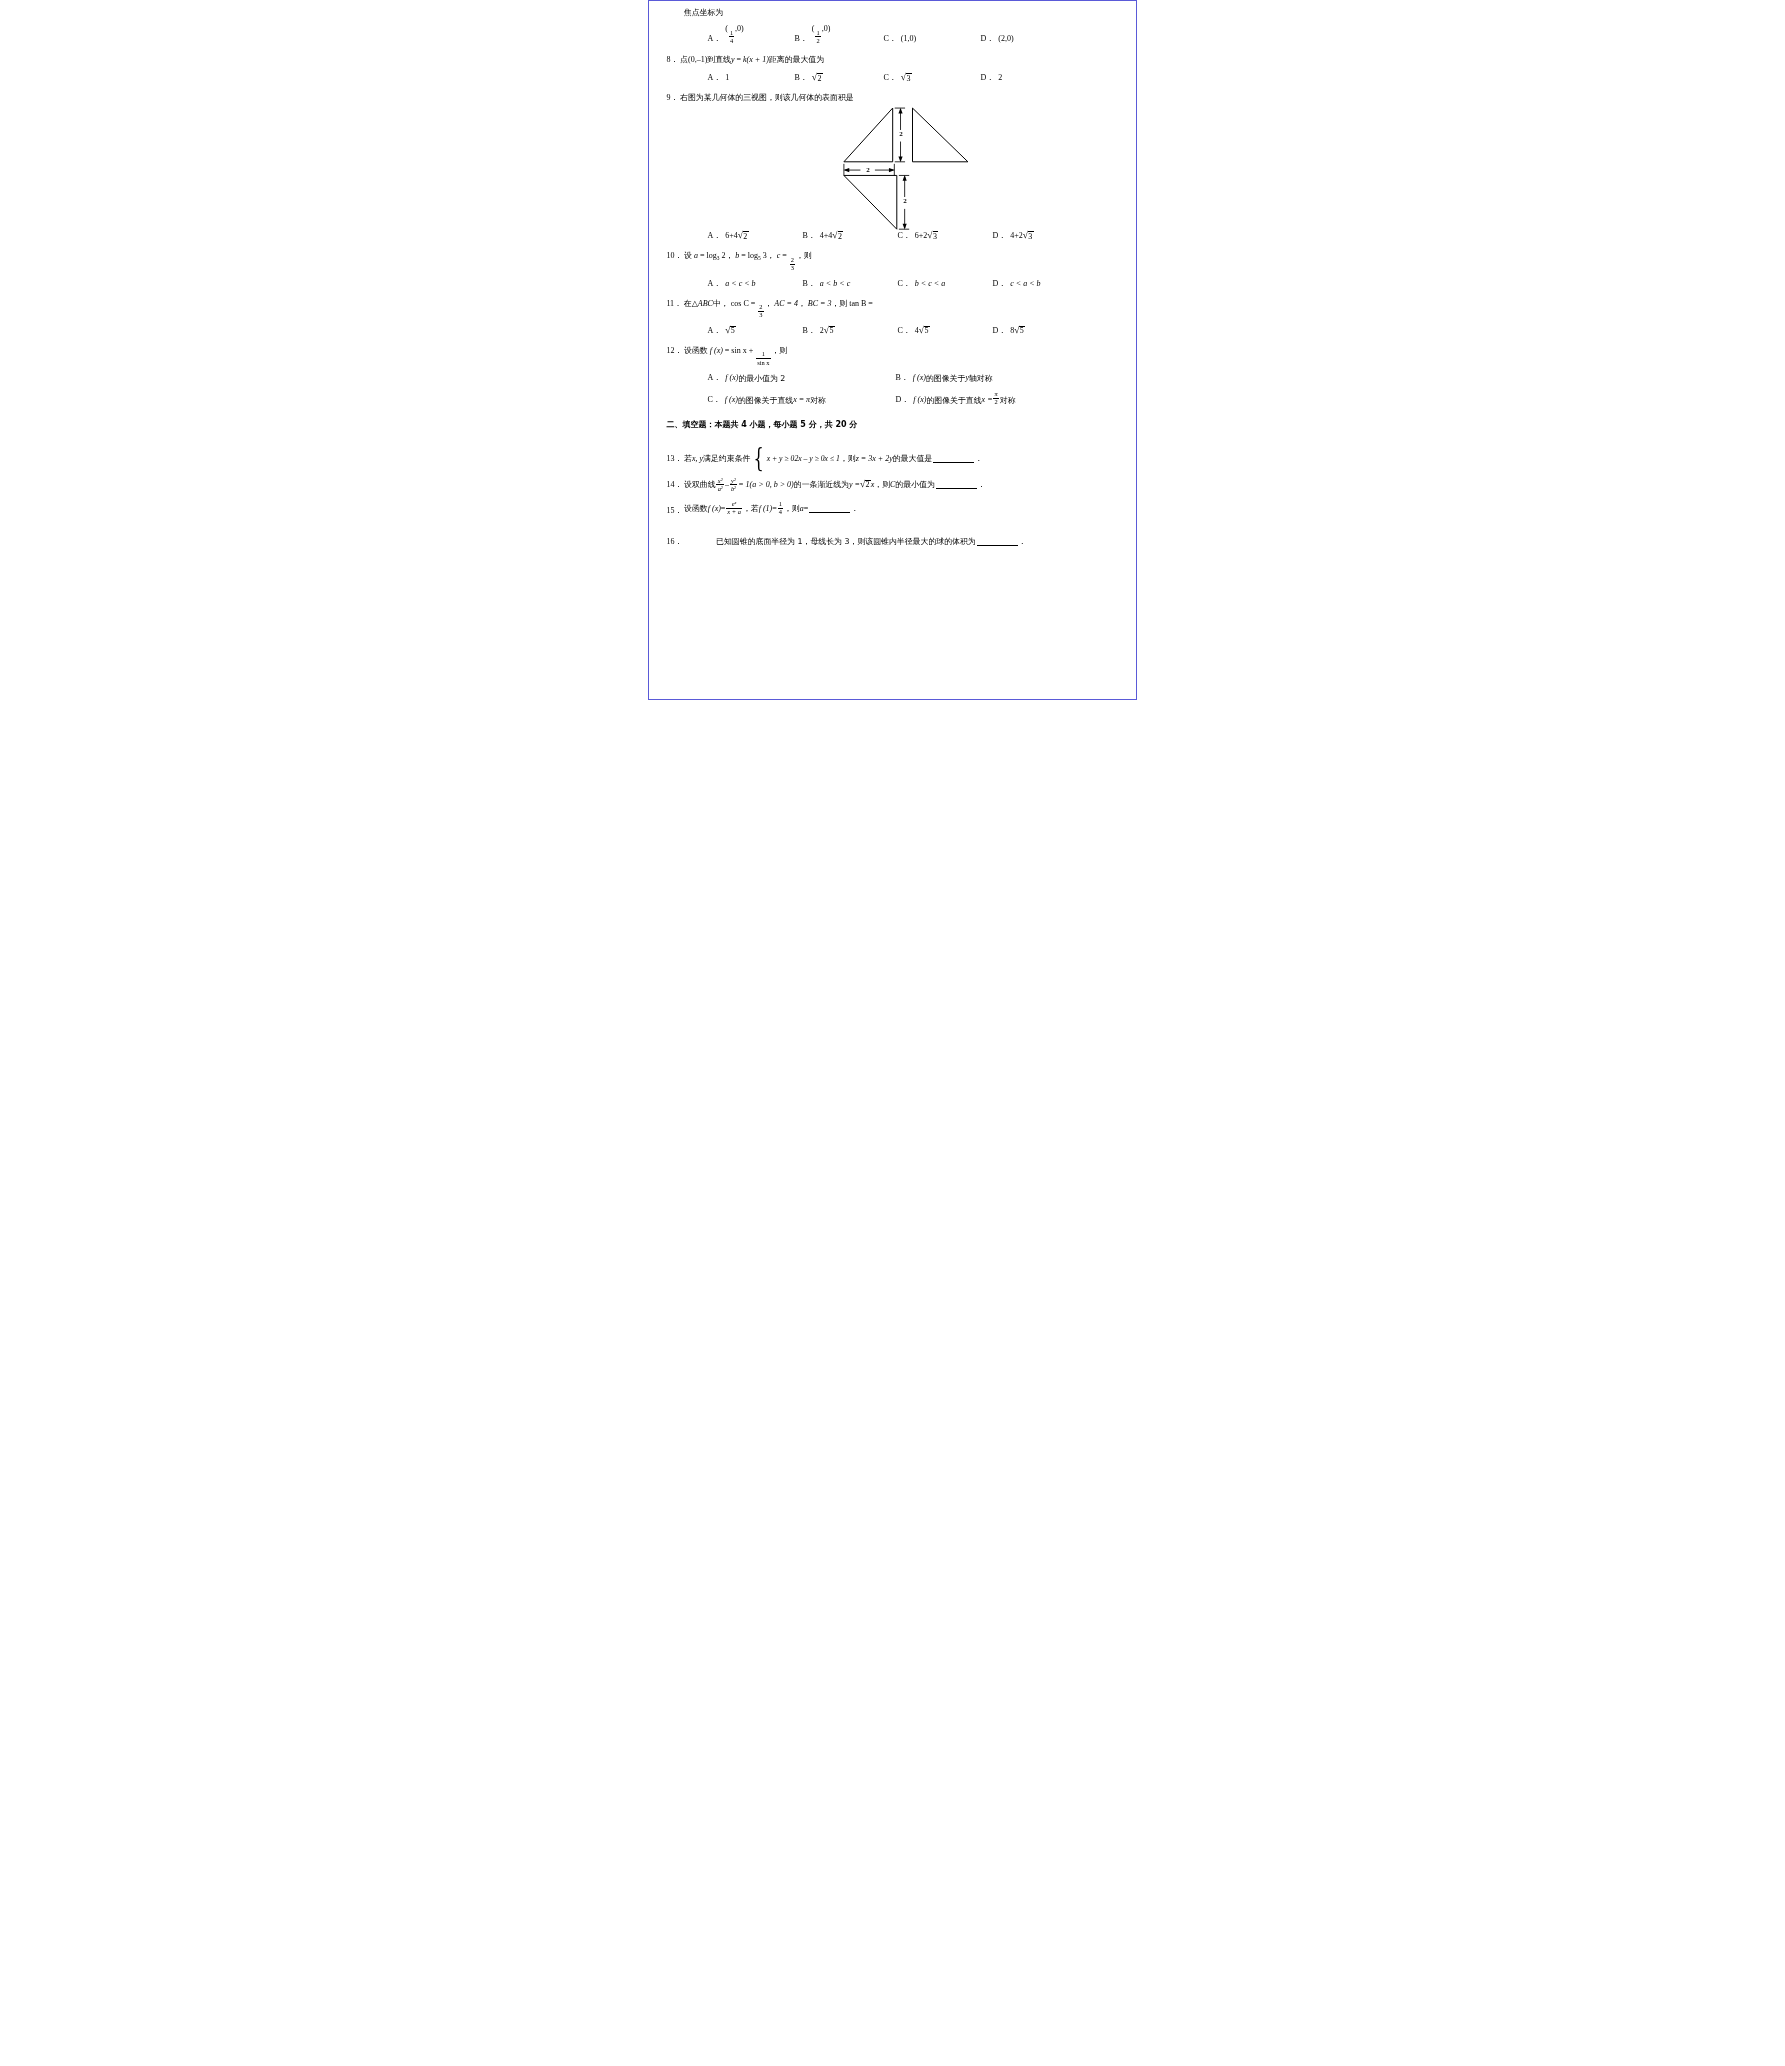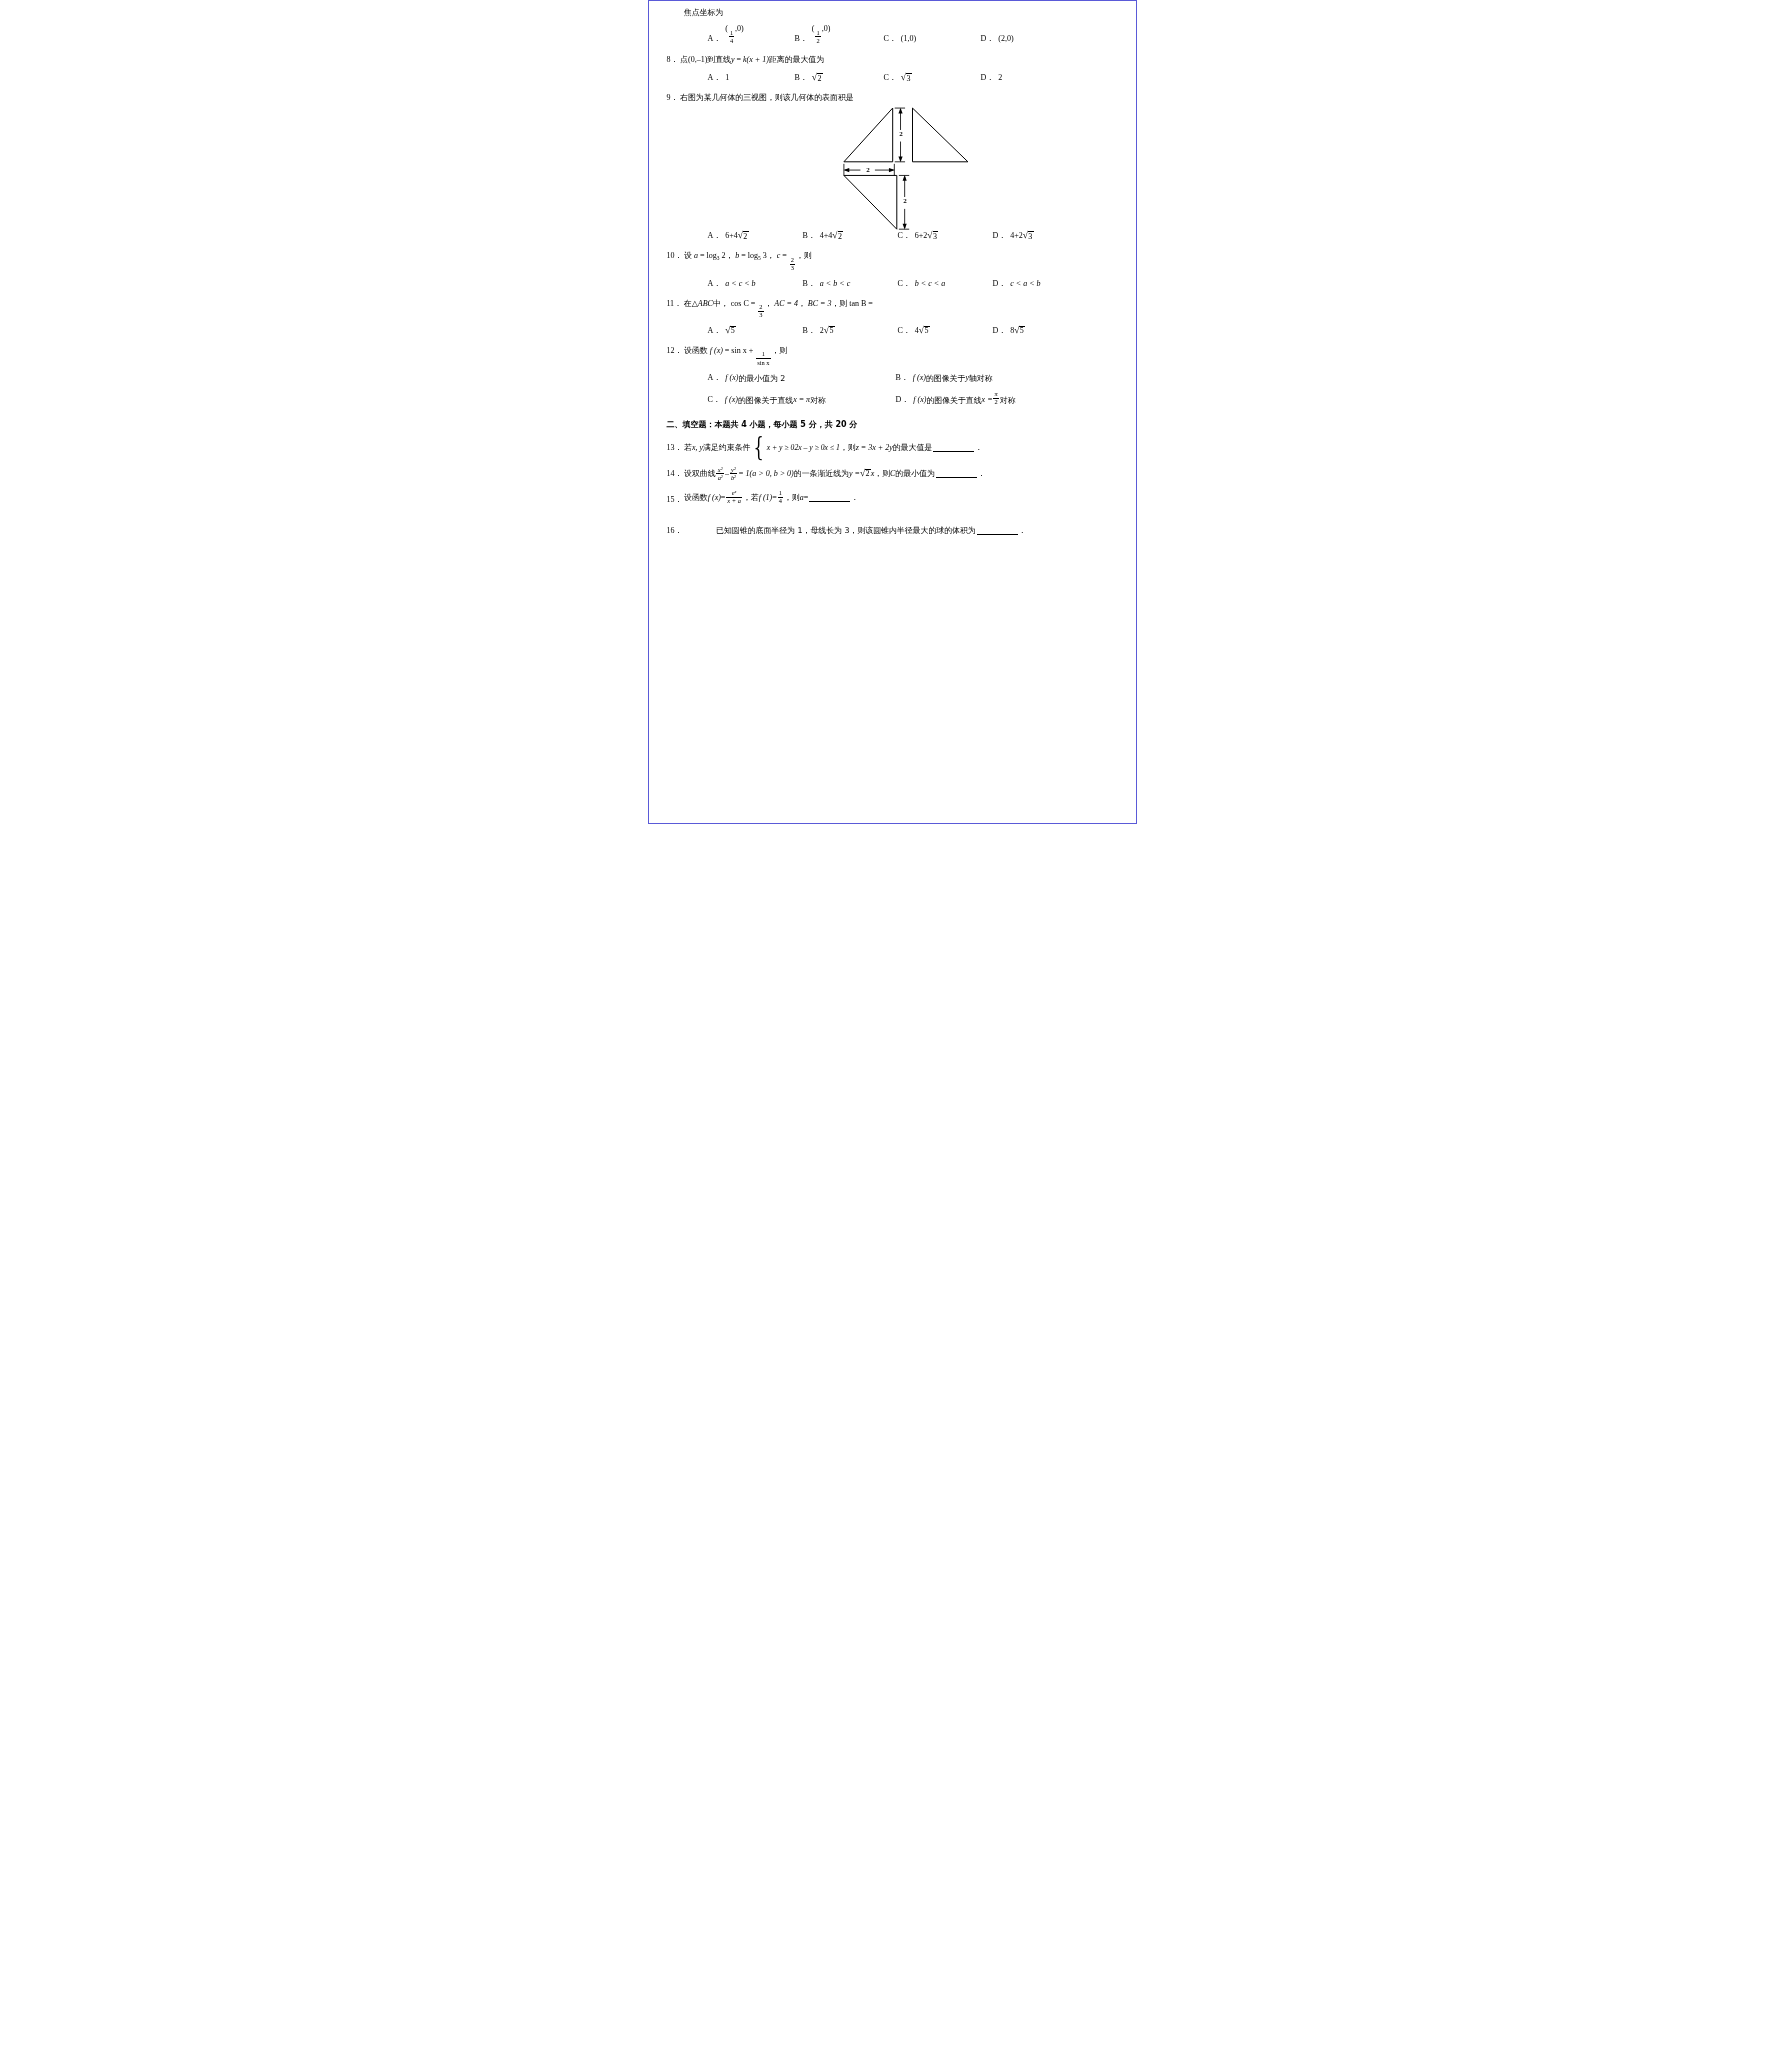--- a/index.html
+++ b/index.html
@@ -3,21 +3,21 @@
 <meta charset="utf-8">
 <style>
   html,body{margin:0;padding:0;background:#fff;}
   body{
     font-family:"Liberation Serif","DejaVu Serif",serif;
     color:#000;
   }
   .page{
     position:relative;
     width:489px;
-    height:824px;
+    height:700px;
     margin:0 auto;
     background:#fff;
     border:0.8px solid #5a5ad8;
     box-sizing:border-box;
     padding:7.4px 17.4px 4.1px 17.4px;
     font-size:8px;
     line-height:1.25;
   }
   .cn{font-family:"DejaVu Sans","Liberation Sans",sans-serif;font-size:7.9px;}
   .mi{font-family:"Liberation Serif","DejaVu Serif",serif;font-style:italic;}
@@ -346,21 +346,21 @@
         <span class="cn">的图像关于直线</span>
         <span class="mi">x = </span>
         <span class="frac">
           <span class="num mi">π</span>
           <span class="den mn">2</span>
         </span>
         <span class="cn">对称</span>
     </div>
   </div>
 
-  <div style="margin-bottom:9px;">
+  <div style="margin-bottom:20px;">
     <span class="sec-title">二、填空题：本题共 4 小题，每小题 5 分，共 20 分</span>
   </div>
 
   <div class="qline" style="margin-bottom:10.7px;align-items:center;">
     <span class="qnum">13．</span>
     <span class="qbody" style="display:flex;align-items:center;">
       <span class="cn">若</span>
         <span class="mi">x, y</span>
         <span class="cn">满足约束条件</span>
       <span class="brace">

